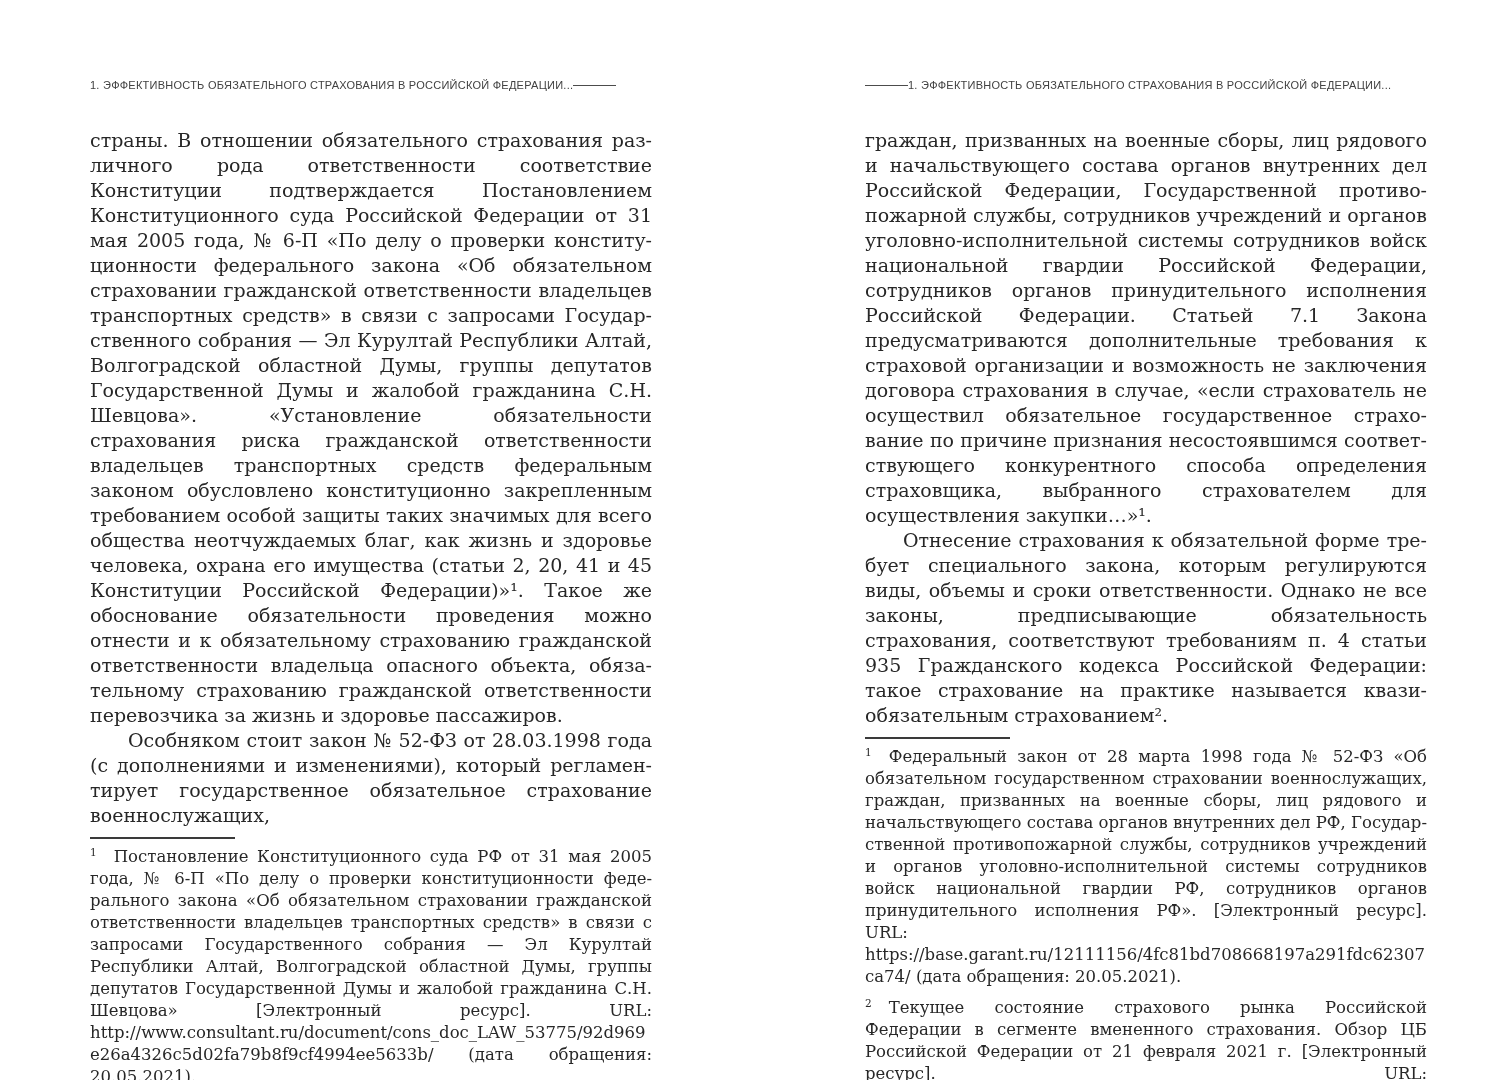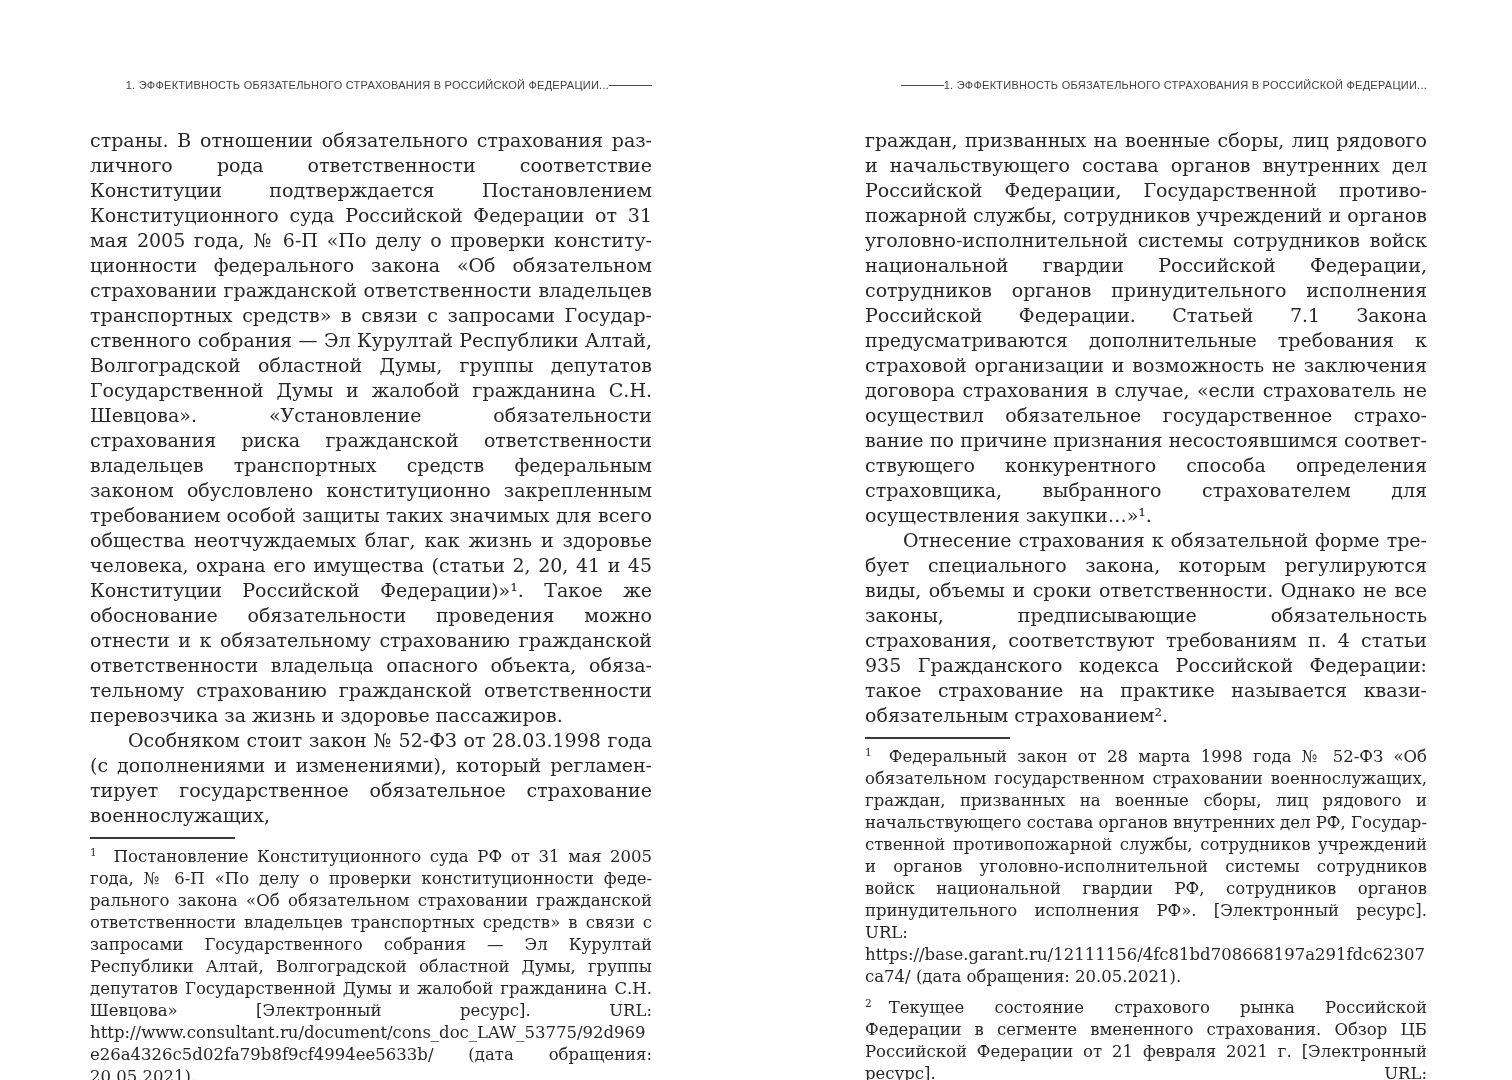--- a/index.html
+++ b/index.html
@@ -10,21 +10,21 @@
     font-family: "DejaVu Serif", "Liberation Serif", serif;
     -webkit-font-smoothing: antialiased;
   }
   .canvas { position: absolute; inset: 0; background: #ffffff; overflow: hidden; }
 
   .page { position: absolute; top: 78px; width: 562px; }
   .page-left  { left: 90px; }
   .page-right { left: 865px; }
 
   .running-head {
-    display: flex; align-items: center; justify-content: flex-end;
+    display: flex; align-items: center; justify-content: flex-start;
     font-family: "Liberation Sans", sans-serif;
     font-size: 11px; letter-spacing: 0.25px;
     color: #414141; height: 14px; white-space: nowrap;
   }
   .rh-rule { width: 43px; border-top: 1.5px solid #4c4c4c; flex: 0 0 43px; }
 
   .body-text {
     margin-top: 36px;
     font-size: 19px; line-height: 25px;
     color: #272727;

